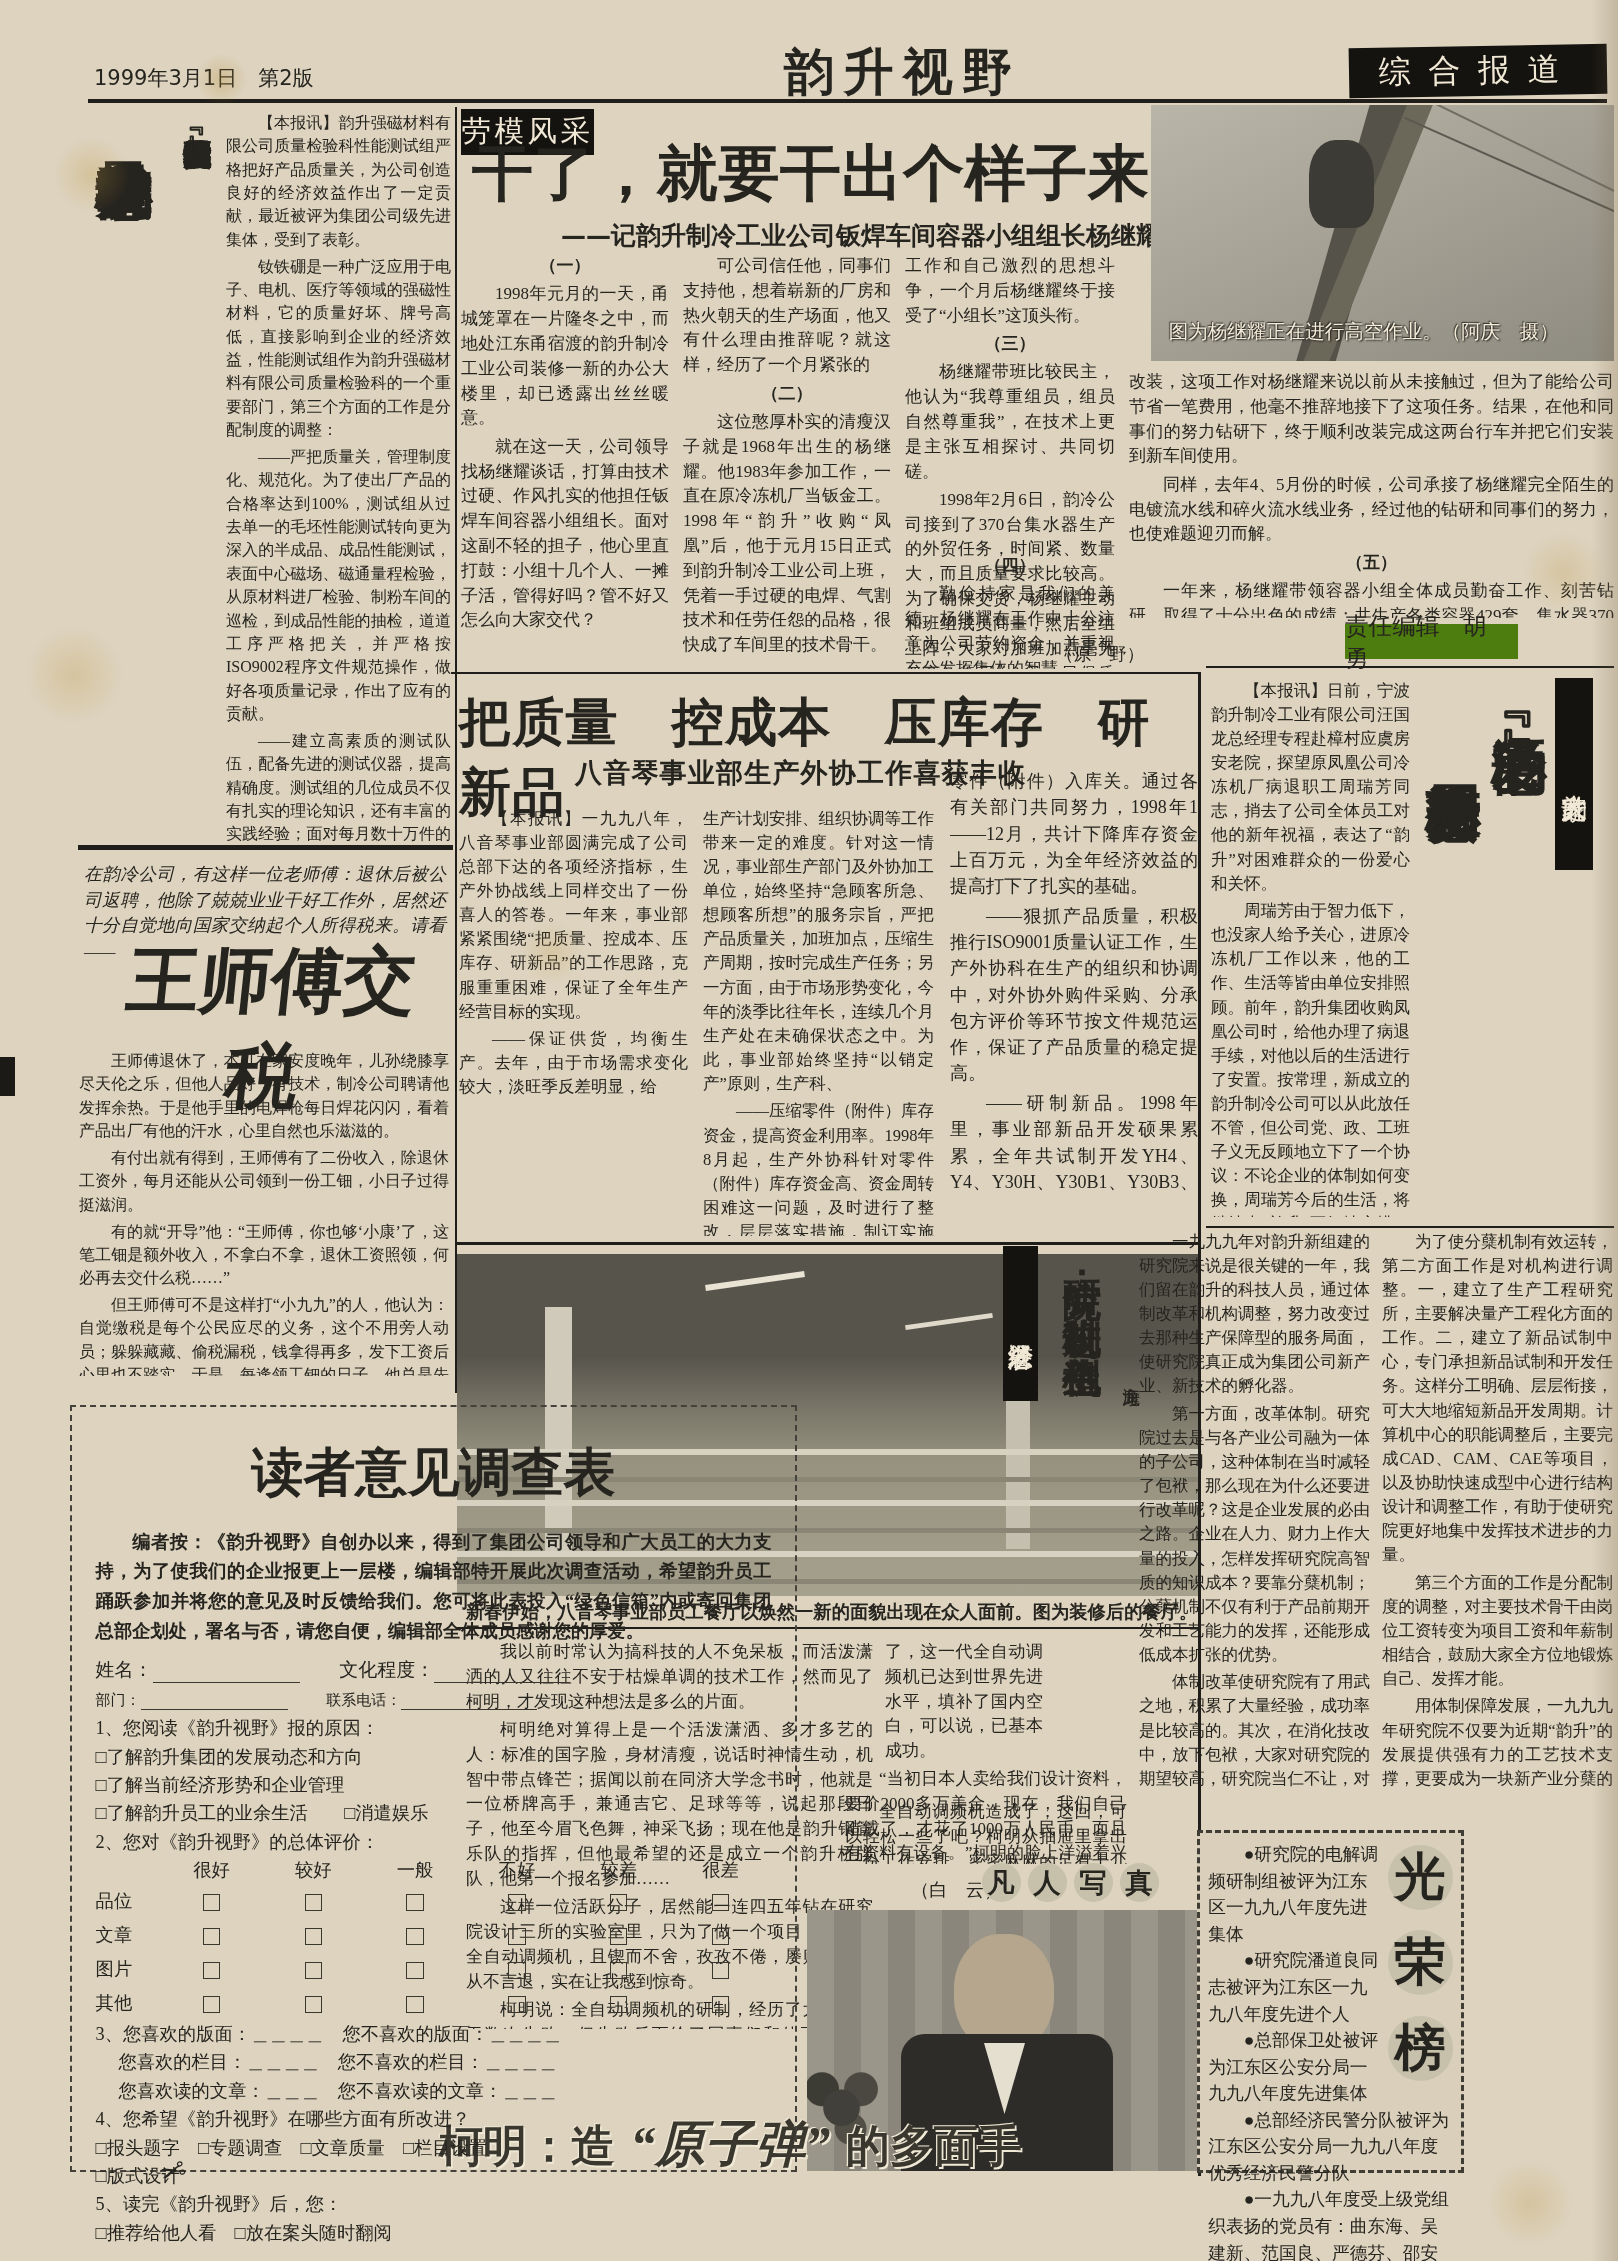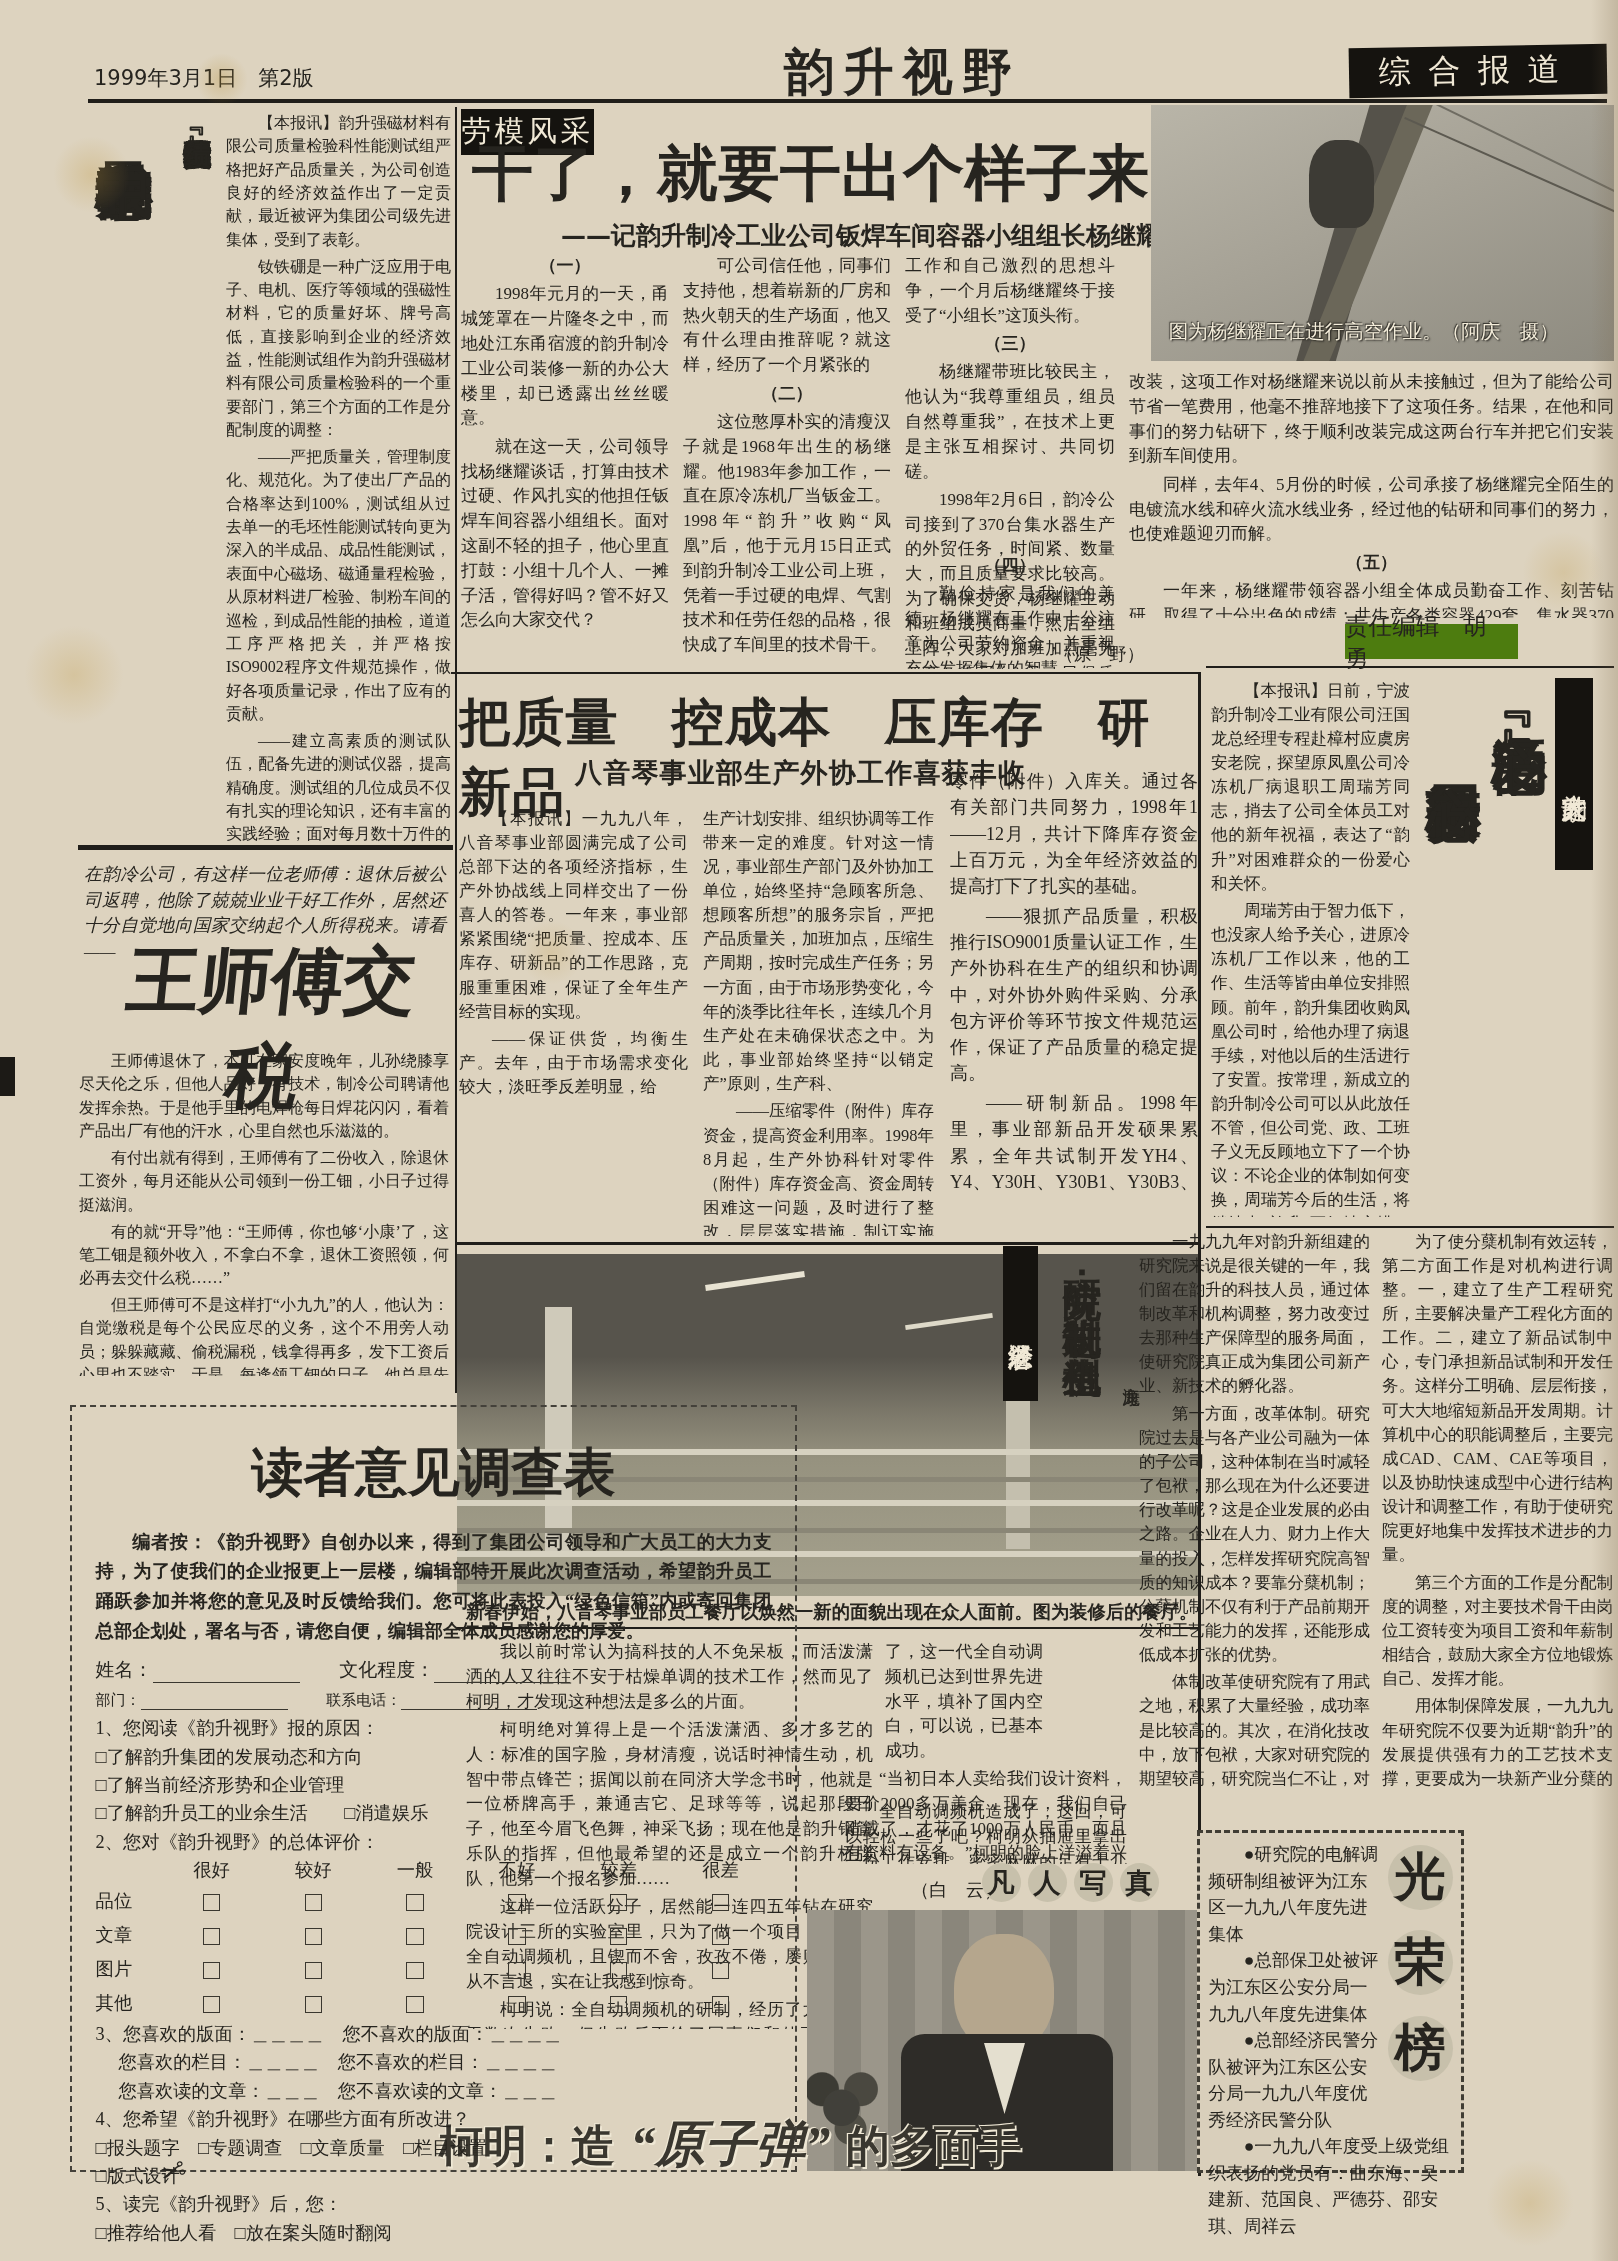--- a/index.html
+++ b/index.html
@@ -193,20 +193,21 @@
   <div class="abs vtext hl-heavy" style="left:1483px;top:694px;height:383px;font-size:55px;">『韵冷』洒爱心</div>
   <div class="abs kickerbox vtext" style="left:1555px;top:678px;width:38px;height:192px;font-size:26px;">韵升大家庭</div>
 
   <div class="abs" style="left:1197px;top:1830px;width:267px;height:343px;border:3.5px dashed #403d34;background:#d9cfbb;padding:8.3px 5.9px 5.9px 8.3px;box-sizing:border-box;">
     <div style="float:right;width:70px;height:236px;display:flex;flex-direction:column;align-items:center;justify-content:space-between;padding-top:3.5px;">
       <span class="circlechar" style="width:65px;height:65px;font-size:51px;">光</span>
       <span class="circlechar" style="width:65px;height:65px;font-size:51px;">荣</span>
       <span class="circlechar" style="width:65px;height:65px;font-size:51px;">榜</span>
     </div>
     <p class="honoritem">●研究院的电解调频研制组被评为江东区一九九八年度先进集体</p>
+    <p class="honoritem">●研究院潘道良同志被评为江东区一九九八年度先进个人</p>
     <p class="honoritem">●总部保卫处被评为江东区公安分局一九九八年度先进集体</p>
     <p class="honoritem">●总部经济民警分队被评为江东区公安分局一九九八年度优秀经济民警分队</p>
     <p class="honoritem">●一九九八年度受上级党组织表扬的党员有：曲东海、吴建新、范国良、严德芬、邵安琪、周祥云</p>
 
   </div>
 
   <div class="abs" style="left:70px;top:1405px;width:727px;height:767px;border:2.4px dashed #44413a;padding:15.3px 23.6px;box-sizing:border-box;">
     <div style="text-align:center;font-size:52px;font-weight:900;font-family:'DejaVu Sans',sans-serif;margin:15.3px 0 20px;">读者意见调查表</div>
     <div class="just" style="font-size:18.3px;line-height:1.62;text-indent:2em;font-weight:bold;">编者按：《韵升视野》自创办以来，得到了集团公司领导和广大员工的大力支持，为了使我们的企业报更上一层楼，编辑部特开展此次调查活动，希望韵升员工踊跃参加并将您的意见及时反馈给我们。您可将此表投入“绿色信箱”内或寄回集团总部企划处，署名与否，请您自便，编辑部全体成员感谢您的厚爱。</div>
     <div style="font-size:19px;margin-top:10.6px;">

